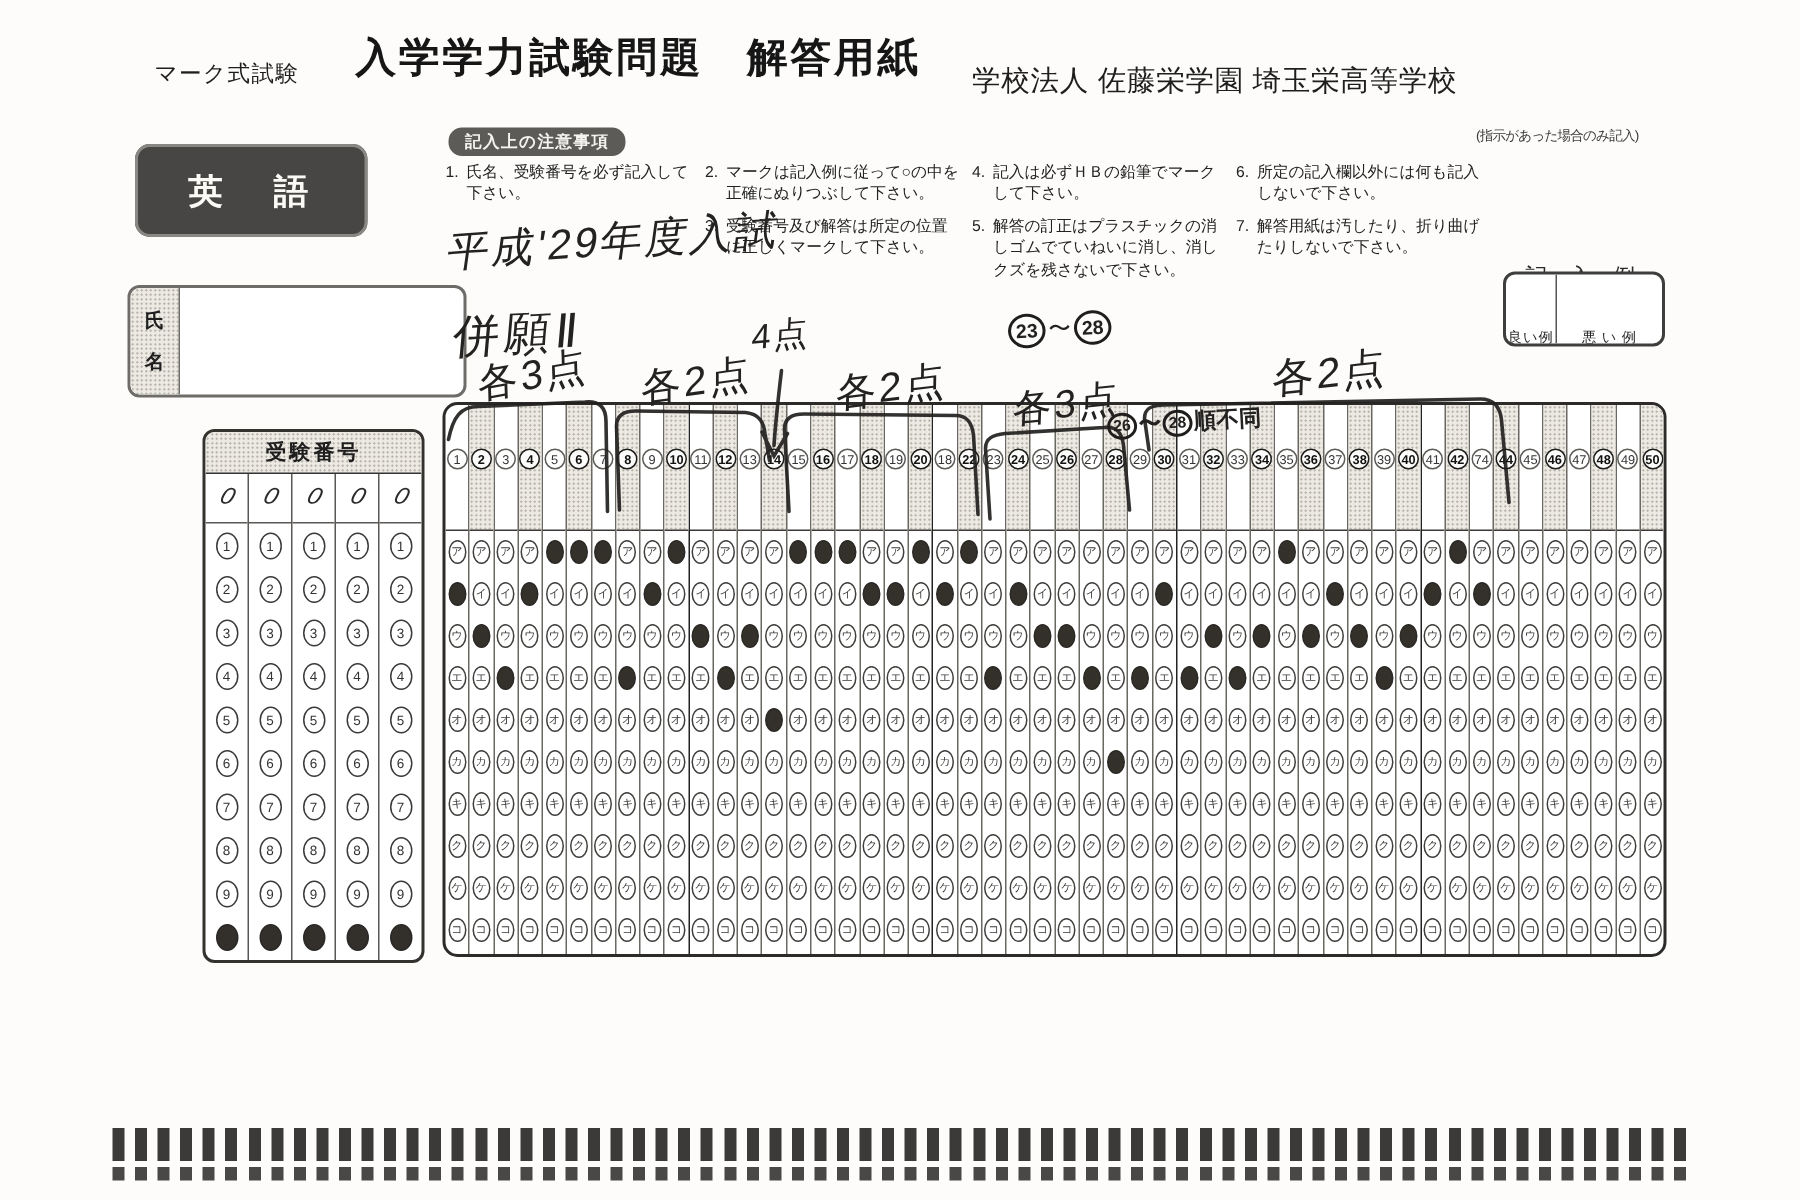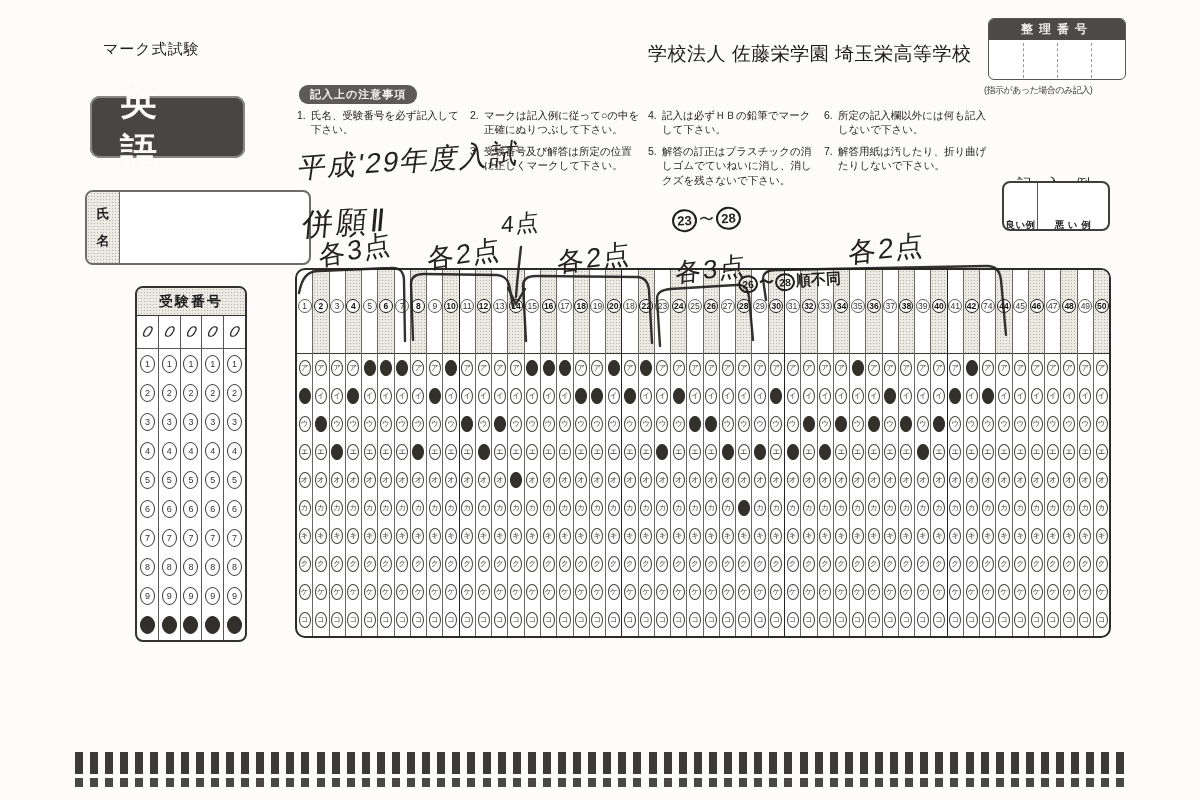--- a/index.html
+++ b/index.html
@@ -20,46 +20,46 @@
   .exam-type { left:103px; top:40px; font-size:15px; letter-spacing:1px; }
   .main-title { left:237px; top:20px; font-size:27px; font-weight:bold; letter-spacing:2px; color:#161616; }
   .school-name { left:648px; top:41px; font-size:19px; letter-spacing:0.5px; }
   .ref-box { left:988px; top:18px; width:138px; height:62px; border:1.5px solid #555; border-radius:6px; overflow:hidden; background:#fff; }
   .ref-head { height:21px; background:#4c4a47; color:#f2f0ec; font-size:12px; font-weight:bold; letter-spacing:6px; display:flex; align-items:center; justify-content:center; }
   .ref-body { position:relative; height:41px; }
   .ref-div { position:absolute; top:3px; bottom:3px; border-left:1px dashed #9a968e; }
   .ref-note { left:984px; top:84px; font-size:9px; color:#3a3a3a; letter-spacing:-0.5px; }
   
   .subject-box { left:90px; top:96px; width:155px; height:62px; background:#474645; border-radius:10px;
-    display:flex; align-items:center; justify-content:center; color:#fbfaf7; font-size:37px; font-weight:bold; letter-spacing:34px; padding-left:30px; box-shadow:0 0 0 2px #8a8885 inset; }
+    display:flex; align-items:center; justify-content:center; color:#fbfaf7; font-size:23px; font-weight:bold; letter-spacing:34px; padding-left:30px; box-shadow:0 0 0 2px #8a8885 inset; }
   
   .notes-badge { left:299px; top:85px; background:#5d5b58; color:#f5f3ef; font-size:11px; font-weight:bold;
     padding:2px 11px; border-radius:9px; letter-spacing:1px; }
   .ins-col { top:108px; width:172px; font-size:10.5px; line-height:1.38; color:#222; }
   .ins-item { display:flex; margin-bottom:7px; }
   .ins-num { flex:0 0 14px; }
   .ins-txt { flex:1; }
   
   .ex-title { left:1003px; top:175px; width:106px; text-align:center; font-size:15px; letter-spacing:5px; color:#2a2a2a; }
   .ex-box { left:1002px; top:181px; width:108px; height:50px; border:2px solid #3e3e3c; border-radius:8px; background:#fff; display:flex; overflow:hidden; }
   .ex-good { width:34px; border-right:1px solid #555; display:flex; flex-direction:column; }
   .ex-bad { flex:1; display:flex; flex-direction:column; }
-  .ex-h { height:19px; font-size:9.5px; font-weight:bold; display:flex; align-items:center; justify-content:center; letter-spacing:0.5px; border-bottom:0;margin-top:36px; }
+  .ex-h { height:19px; font-size:9.5px; font-weight:normal; display:flex; align-items:center; justify-content:center; letter-spacing:0.5px; border-bottom:0;margin-top:36px; }
   .ex-c { flex:1; display:flex; align-items:center; justify-content:center; gap:5px; }
   .mk { width:12px; height:16px; border-radius:50%; display:inline-flex; align-items:center; justify-content:center; position:relative; }
   .mk.fill { background:#33302c; }
   .mk.dot { border:1.4px solid #333; } .mk.dot::after{ content:""; width:4px; height:4px; background:#333; border-radius:50%; }
   .mk.cross { border:1.4px solid #333; } .mk.cross::after{ content:"✕"; position:absolute; font-size:15px; color:#222; top:-1px; left:-2px; }
   .mk.half { border:1.4px solid #333; background:linear-gradient(#33302c 58%, rgba(0,0,0,0) 58%); }
   
   .name-box { left:85px; top:190px; width:226px; height:75px; border:2px solid #6e6c69; border-radius:8px; display:flex; overflow:hidden; background:#fff; }
   .name-label { width:33px; border-right:1px solid #6e6c69; display:flex; flex-direction:column; align-items:center; justify-content:center; gap:9px; font-size:13px; font-weight:bold; }
   .name-input { flex:1; }
   
-  .exno-box { left:135px; top:286px; width:112px; height:356px; border:2px solid #33322f; border-radius:8px; overflow:hidden; background:#fff; }
+  .exno-box { left:135px; top:286px; width:148px; height:356px; border:2px solid #33322f; border-radius:8px; overflow:hidden; background:#fff; }
   .exno-head { height:28px; border-bottom:1.5px solid #333; font-size:14px; font-weight:bold; letter-spacing:2px; display:flex; align-items:center; justify-content:center; }
   .exno-cols { display:flex; height:324px; }
   .exno-col { flex:1; border-right:1px solid #5a5854; display:flex; flex-direction:column; align-items:center; }
   .exno-col:last-child { border-right:none; }
   .exno-write { height:33px; width:100%; border-bottom:1px solid #5a5854; display:flex; align-items:center; justify-content:center; }
   .hw-zero { font-size:16px; font-style:italic; color:#2b2b2b; transform:rotate(10deg) skewX(-10deg); }
   .exno-cell { height:29px; display:flex; align-items:center; justify-content:center; }
   .dig { width:15px; height:18px; border:1.3px solid #3a3a3a; border-radius:50%; font-size:9px; color:#333; display:flex; align-items:center; justify-content:center; }
   .dig.filled { background:#33302b; border-color:#2a2927; color:#33302b; }
   
@@ -90,30 +90,23 @@
   .tbar { width:8px; display:flex; flex-direction:column; }
   .tbar .t1 { height:22px; background:#3b3a38; }
   .tbar .t2 { height:9px; background:#4a4846; margin-top:4px; }
 </style>
 </head>
 <body>
 
 <div class="sheet">
 
   <div class="abs exam-type">マーク式試験</div>
+  <div class="abs main-title">入学学力試験問題　解答用紙</div>
   <div class="abs school-name">学校法人 佐藤栄学園 埼玉栄高等学校</div>
 
-  <div class="abs ref-box">
-    <div class="ref-head">整理番号</div>
-    <div class="ref-body">
-      <span class="ref-div" style="left:25%"></span>
-      <span class="ref-div" style="left:50%"></span>
-      <span class="ref-div" style="left:75%"></span>
-    </div>
-  </div>
   <div class="abs ref-note">(指示があった場合のみ記入)</div>
 
   <div class="abs subject-box">英語</div>
 
   <div class="abs notes-badge">記入上の注意事項</div>
   <div class="abs ins-col" style="left:297px">
       <div class="ins-item">
         <span class="ins-num">1.</span>
         <span class="ins-txt">氏名、受験番号を必ず記入して下さい。</span>
       </div>

